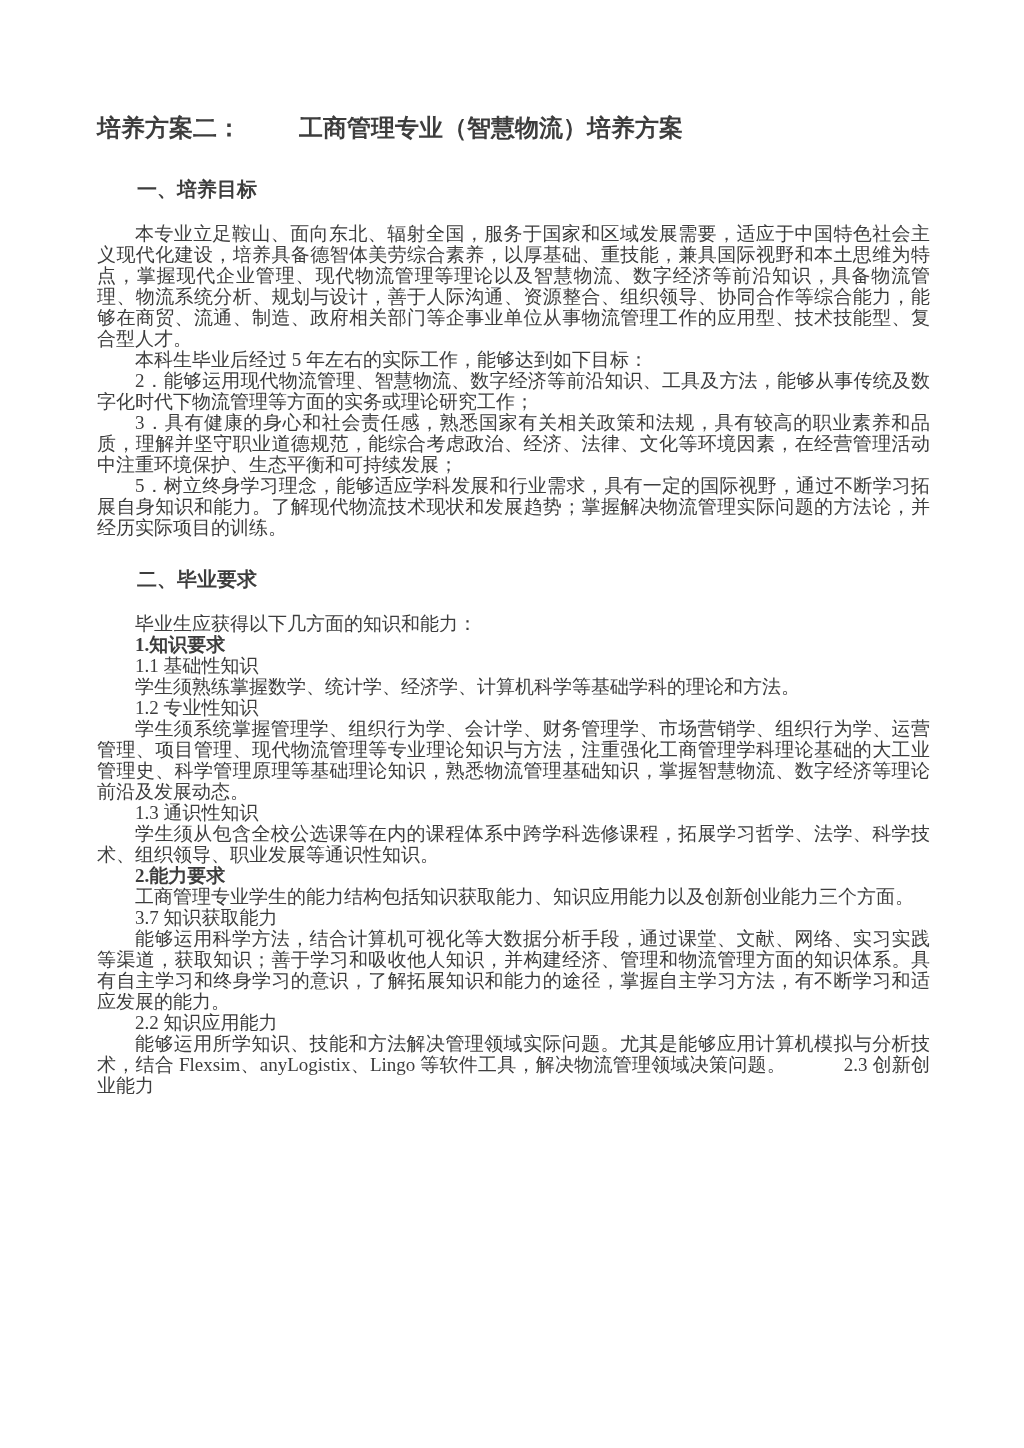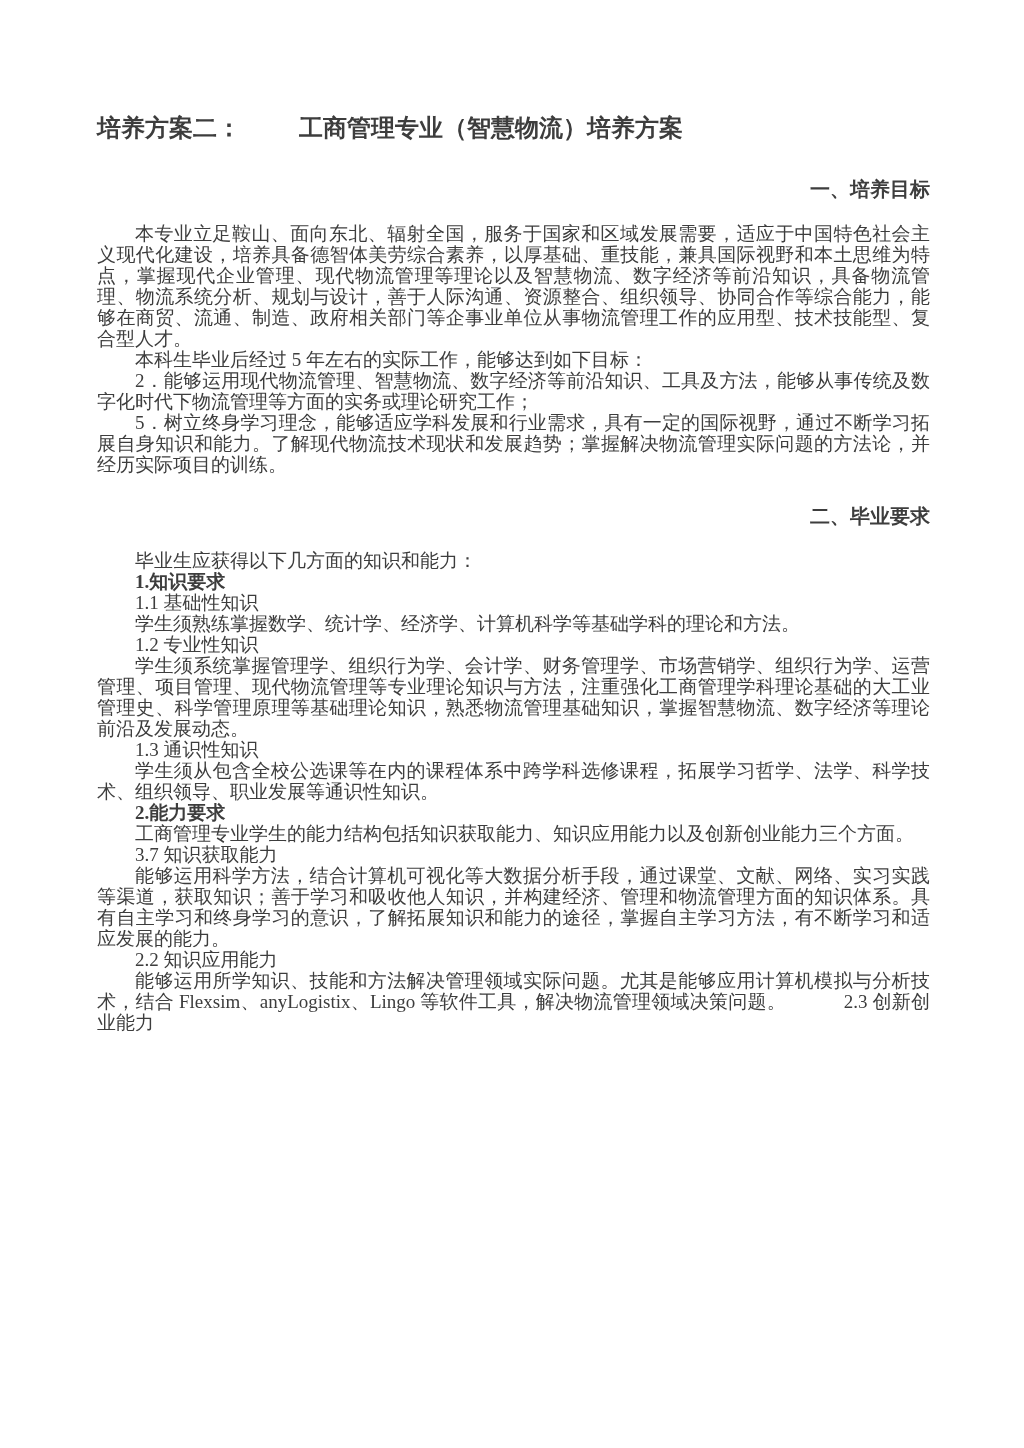--- a/index.html
+++ b/index.html
@@ -19,21 +19,20 @@
     font-weight:bold;
     margin:0 0 32px 0;
     white-space:nowrap;
   }
   .h1 .h1-label{margin-right:58px;}
   .h2{
     font-size:20px;
     font-weight:bold;
     text-indent:2em;
     margin:28px 0 20px 0;
-    text-align:right;
   }
   p.body, p.boldsub{
     font-size:19px;
     line-height:21px;
     margin:0;
     text-indent:2em;
     text-align:justify;
   }
   p.boldsub{font-weight:bold;}
 </style>
@@ -42,20 +41,21 @@
 
 <div class="page">
   <div class="h1">
     <span class="h1-label">培养方案二：</span><span>工商管理专业（智慧物流）培养方案</span>
   </div>
 
   <p class="h2">一、培养目标</p>
   <p class="body">本专业立足鞍山、面向东北、辐射全国，服务于国家和区域发展需要，适应于中国特色社会主义现代化建设，培养具备德智体美劳综合素养，以厚基础、重技能，兼具国际视野和本土思维为特点，掌握现代企业管理、现代物流管理等理论以及智慧物流、数字经济等前沿知识，具备物流管理、物流系统分析、规划与设计，善于人际沟通、资源整合、组织领导、协同合作等综合能力，能够在商贸、流通、制造、政府相关部门等企事业单位从事物流管理工作的应用型、技术技能型、复合型人才。</p>
   <p class="body">本科生毕业后经过 5 年左右的实际工作，能够达到如下目标：</p>
   <p class="body">2．能够运用现代物流管理、智慧物流、数字经济等前沿知识、工具及方法，能够从事传统及数字化时代下物流管理等方面的实务或理论研究工作；</p>
+  <p class="body">3．具有健康的身心和社会责任感，熟悉国家有关相关政策和法规，具有较高的职业素养和品质，理解并坚守职业道德规范，能综合考虑政治、经济、法律、文化等环境因素，在经营管理活动中注重环境保护、生态平衡和可持续发展；</p>
   <p class="body">5．树立终身学习理念，能够适应学科发展和行业需求，具有一定的国际视野，通过不断学习拓展自身知识和能力。了解现代物流技术现状和发展趋势；掌握解决物流管理实际问题的方法论，并经历实际项目的训练。</p>
   <p class="h2">二、毕业要求</p>
   <p class="body">毕业生应获得以下几方面的知识和能力：</p>
   <p class="boldsub">1.知识要求</p>
   <p class="body">1.1 基础性知识</p>
   <p class="body">学生须熟练掌握数学、统计学、经济学、计算机科学等基础学科的理论和方法。</p>
   <p class="body">1.2 专业性知识</p>
   <p class="body">学生须系统掌握管理学、组织行为学、会计学、财务管理学、市场营销学、组织行为学、运营管理、项目管理、现代物流管理等专业理论知识与方法，注重强化工商管理学科理论基础的大工业管理史、科学管理原理等基础理论知识，熟悉物流管理基础知识，掌握智慧物流、数字经济等理论前沿及发展动态。</p>
   <p class="body">1.3 通识性知识</p>
   <p class="body">学生须从包含全校公选课等在内的课程体系中跨学科选修课程，拓展学习哲学、法学、科学技术、组织领导、职业发展等通识性知识。</p>

